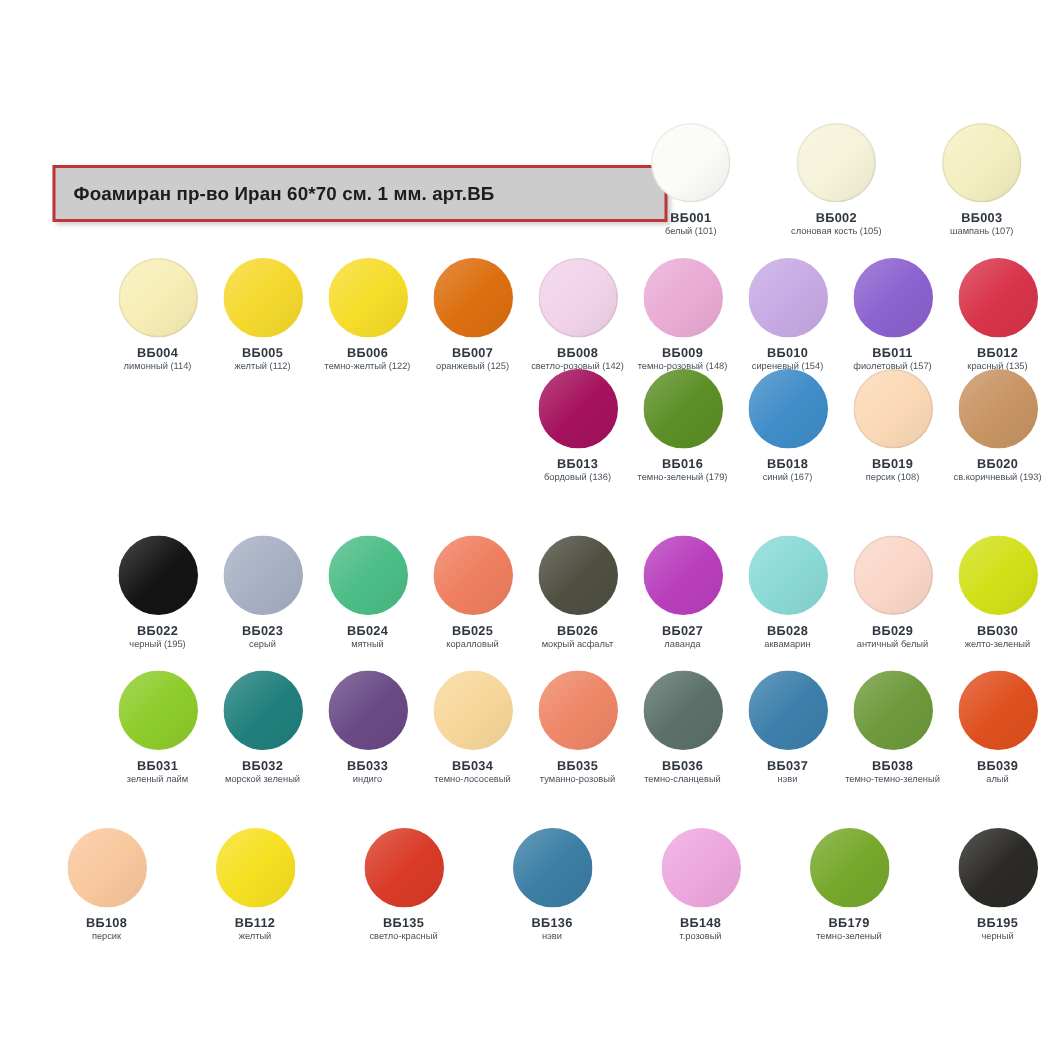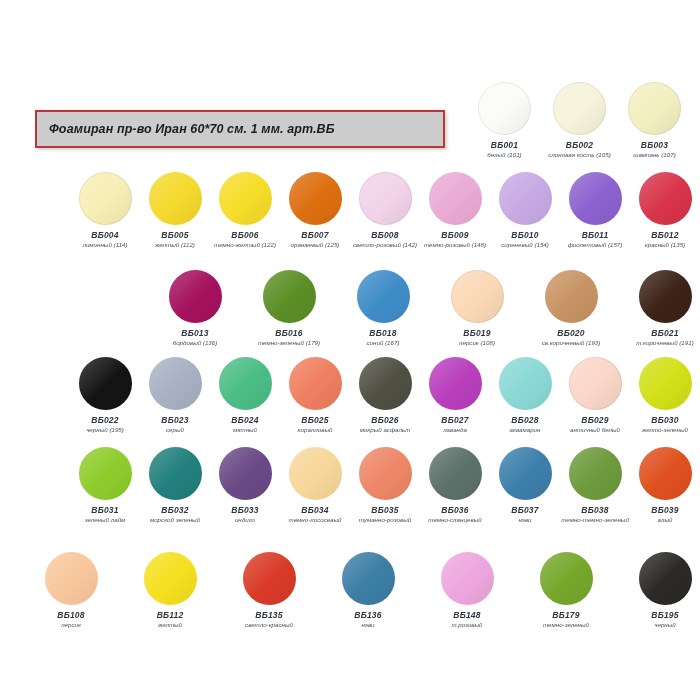--- a/index.html
+++ b/index.html
@@ -13,21 +13,20 @@
     overflow: hidden;
     font-family: "Liberation Sans", "DejaVu Sans", sans-serif;
     position: relative;
   }
 
   #sheet {
     position: relative;
     width: 700px;
     height: 700px;
     background: #ffffff;
-    font-style: italic;
   }
 
   
   .banner {
     position: absolute;
     left: 35px;
     top: 110px;
     width: 410px;
     height: 38px;
     background: #cccccc;
@@ -99,23 +98,23 @@
     margin-top: 1px;
     font-size: 6.2px;
     color: #4a5159;
     line-height: 7.4px;
     text-align: center;
     width: 70px;
     word-wrap: break-word;
   }
 
   
-  #row-0 { top: 82px;  padding-right: 8px; box-sizing: border-box; }
+  #row-0 { top: 82px;  padding-right: 8px; box-sizing: border-box; gap: 22px; }
   #row-1 { top: 172px; }
-  #row-2 { top: 270px; gap: 24px; }
+  #row-2 { top: 246px; }
   #row-3 { top: 357px; }
   #row-4 { top: 447px; }
   #row-5 { top: 552px; gap: 29px; }
 
   #row-0 .cell { width: 75px; }
 </style>
 </head>
 <body>
 
 <div id="sheet">
@@ -207,25 +206,20 @@
       <div class="cell">
         <div class="swatch outline" style="background-color: rgb(251, 217, 182);"></div>
         <div class="code">ВБ019</div>
         <div class="name">персик (108)</div>
       </div>
       <div class="cell">
         <div class="swatch" style="background-color: rgb(200, 148, 100);"></div>
         <div class="code">ВБ020</div>
         <div class="name">св.коричневый (193)</div>
       </div>
-      <div class="cell">
-        <div class="swatch" style="background-color: rgb(61, 35, 24);"></div>
-        <div class="code">ВБ021</div>
-        <div class="name">т.коричневый (191)</div>
-      </div>
     </div>
   <div class="row" id="row-3">
       <div class="cell">
         <div class="swatch" style="background-color: rgb(20, 20, 20);"></div>
         <div class="code">ВБ022</div>
         <div class="name">черный (195)</div>
       </div>
       <div class="cell">
         <div class="swatch" style="background-color: rgb(168, 176, 196);"></div>
         <div class="code">ВБ023</div>

